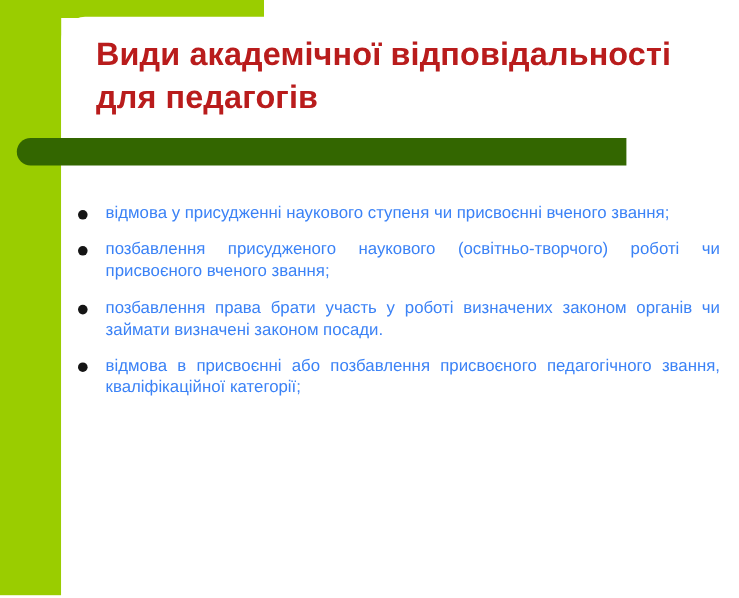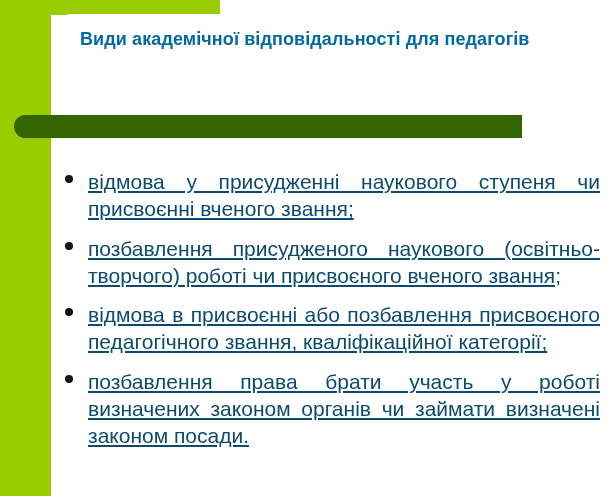--- a/index.html
+++ b/index.html
@@ -68,49 +68,48 @@
   }
 
   
 
   .title {
     position: absolute;
     left: 80px;
     top: 27px;
     width: 500px;
     margin: 0;
-    font-size: 18px;
+    font-size: 27px;
     font-weight: bold;
     line-height: 1.35;
-    color: #0369a1;
+    color: #b91c1c;
     letter-spacing: 0.1px;
   }
 
   
 
   .bullets {
     position: absolute;
     left: 62px;
     top: 168px;
     width: 538px;
     margin: 0;
     padding: 0;
     list-style: none;
   }
 
   .bullet {
     position: relative;
     padding-left: 26px;
     margin-bottom: 12px;
-    font-size: 21px;
+    font-size: 14px;
     line-height: 1.3;
-    color: #0c4a6e;
+    color: #3b82f6;
     text-align: justify;
     text-justify: inter-word;
-    text-decoration: underline;
   }
 
   .bullet:last-child {
     margin-bottom: 0;
   }
 
   .bullet-marker {
     position: absolute;
     left: 3px;
     top: 7px;
@@ -145,23 +144,23 @@
       <span class="bullet-text">відмова у присудженні наукового ступеня чи присвоєнні вченого звання;</span>
     </li>
 
     <li class="bullet">
       <span class="bullet-marker"></span>
       <span class="bullet-text">позбавлення присудженого наукового (освітньо-творчого) роботі чи присвоєного вченого звання;</span>
     </li>
 
     <li class="bullet">
       <span class="bullet-marker"></span>
-      <span class="bullet-text">відмова в присвоєнні або позбавлення присвоєного педагогічного звання, кваліфікаційної категорії;</span>
+      <span class="bullet-text">позбавлення права брати участь у роботі визначених законом органів чи займати визначені законом посади.</span>
     </li>
 
     <li class="bullet">
       <span class="bullet-marker"></span>
-      <span class="bullet-text">позбавлення права брати участь у роботі визначених законом органів чи займати визначені законом посади.</span>
+      <span class="bullet-text">відмова в присвоєнні або позбавлення присвоєного педагогічного звання, кваліфікаційної категорії;</span>
     </li>
 
   </ul>
 
 </div>
 
 </body></html>

